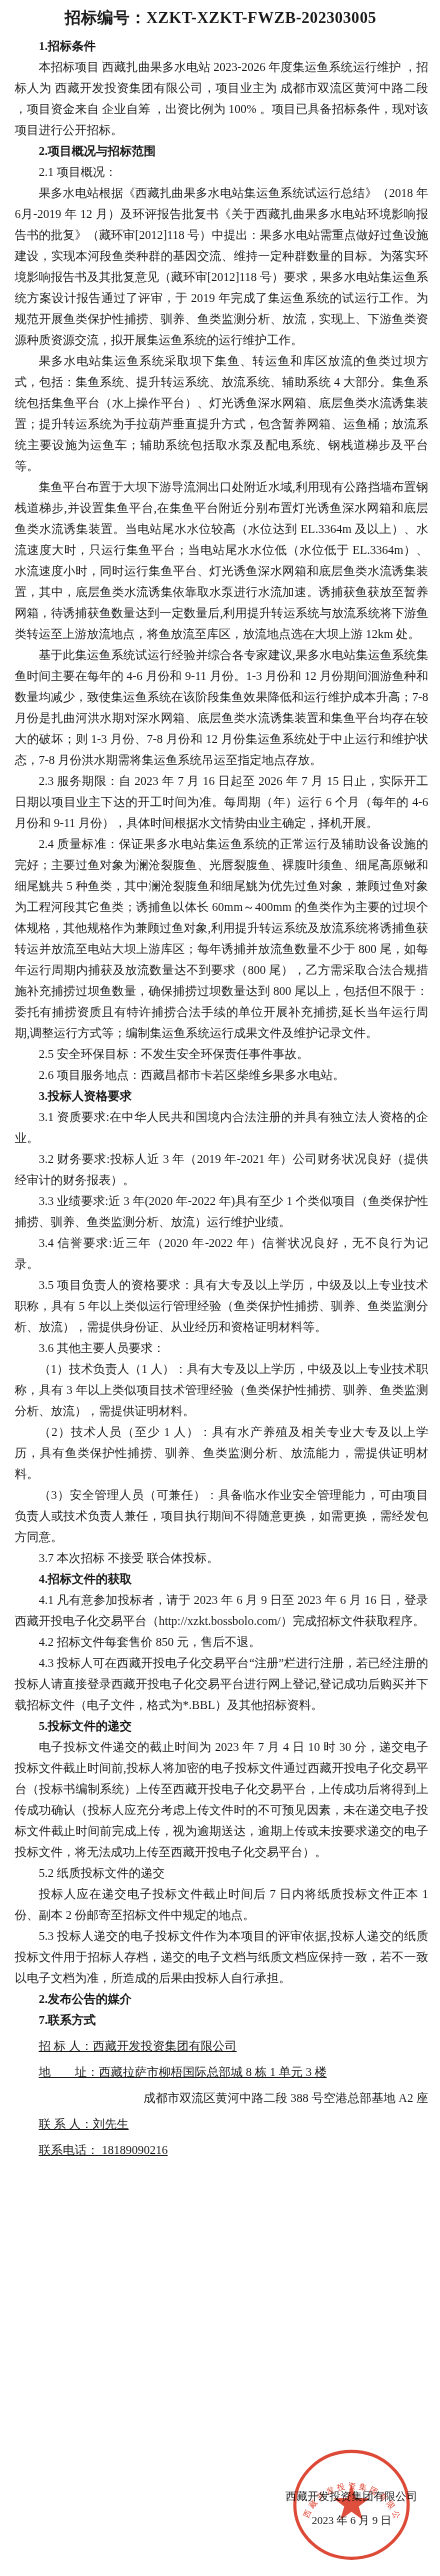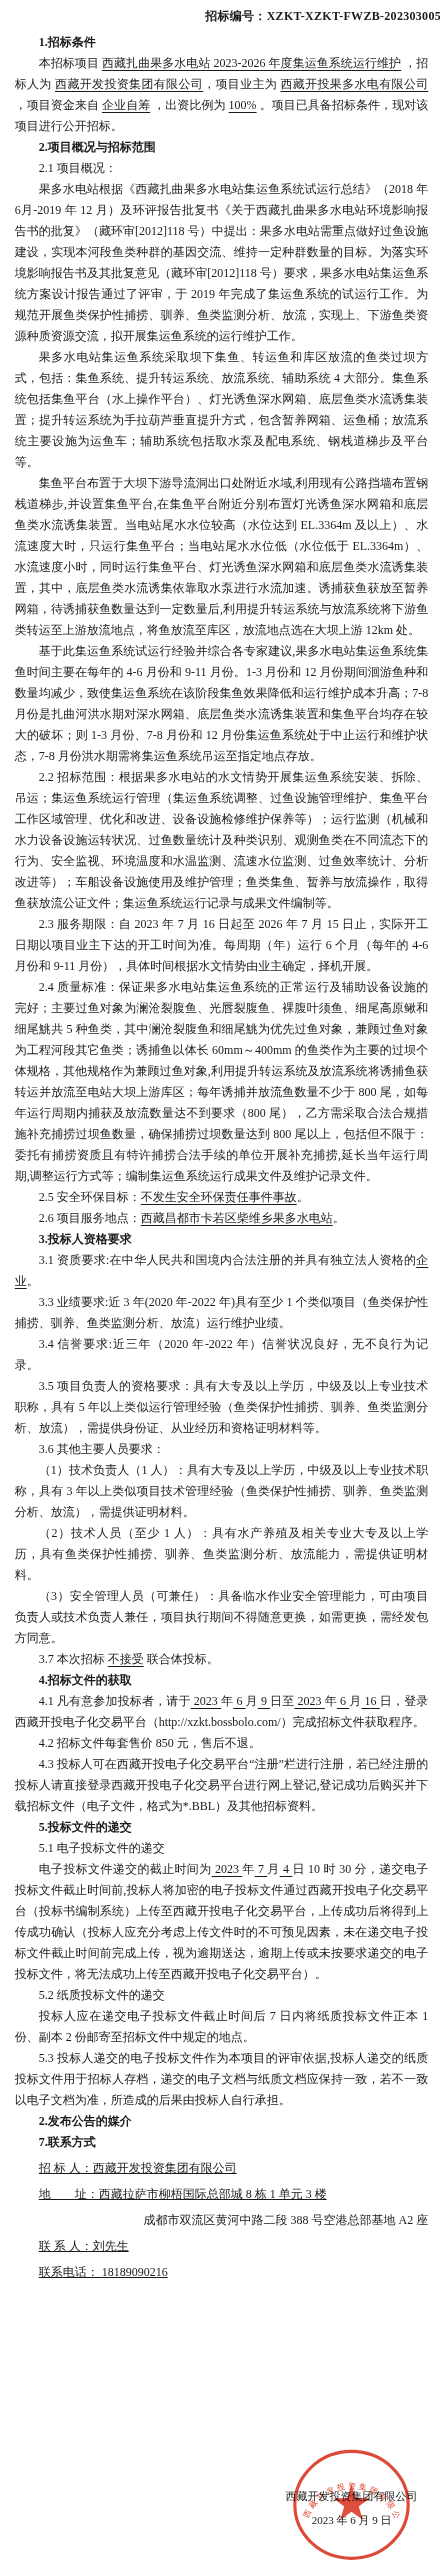--- a/index.html
+++ b/index.html
@@ -2,80 +2,79 @@
 <html style="font-size:10.2px"><head>
 <meta charset="utf-8">
 <style>
   html,body{margin:0;padding:0;background:#ffffff;}
   .page{
     position:relative;width:441px;height:2576px;background:#ffffff;
     font-family:"Liberation Serif","DejaVu Serif",serif;
     color:#1b1b1b;overflow:hidden;
   }
   .doc-title{
-    font-size:12px;font-weight:700;text-align:right;
+    font-size:16px;font-weight:700;text-align:center;
     padding-top:8.3px;letter-spacing:0.3px;
   }
   #doc-body{
     padding:6.4px 12.8px 0 14.7px;
     font-size:12px;line-height:21px;text-align:justify;
   }
   .para{margin:0;}
   .h{font-weight:700;text-indent:2em;}
   .p{text-indent:2em;}
   .pc{text-indent:2em;margin-top:5.1px;text-align:left;text-decoration:underline;}
   .addr2{text-indent:8.3em;margin-top:5.1px;text-align:right;}
-  .u{text-decoration:underline;text-underline-offset:2.6px;}
+  .u{text-underline-offset:2.6px;}
   .sig{
     position:absolute;right:11.5px;top:2490px;width:156px;
     text-align:center;font-size:11px;line-height:12.8px;color:#1b1b1b;z-index:2;
   }
   .sig-date{margin-top:11px;}
   .seal{
     position:absolute;left:291px;top:2448px;z-index:3;
     mix-blend-mode:multiply;opacity:.92;
   }
 </style>
 </head>
 <body>
 
 <div class="page">
 
   <div class="doc-title">招标编号：XZKT-XZKT-FWZB-202303005</div>
 
   <div id="doc-body">
       <div class="para h"><span>1.招标条件</span></div>
-      <div class="para p"><span>本招标项目 </span><span class="u">西藏扎曲果多水电站 2023-2026 年度集运鱼系统运行维护</span><span> ，招标人为 </span><span class="u">西藏开发投资集团有限公司</span><span>，项目业主为 </span><span class="u">西藏开投果多水电有限公司</span><span> ，项目资金来自 </span><span class="u">企业自筹</span><span> ，出资比例为 </span><span class="u">100%</span><span> 。项目已具备招标条件，现对该项目进行公开招标。</span></div>
+      <div class="para p"><span>本招标项目 </span><span class="u">西藏扎曲果多水电站 2023-2026 年度集运鱼系统运行维护</span><span> ，招标人为 </span><span class="u">西藏开发投资集团有限公司</span><span>，项目业主为 </span><span class="u">成都市双流区黄河中路二段</span><span> ，项目资金来自 </span><span class="u">企业自筹</span><span> ，出资比例为 </span><span class="u">100%</span><span> 。项目已具备招标条件，现对该项目进行公开招标。</span></div>
       <div class="para h"><span>2.项目概况与招标范围</span></div>
       <div class="para p"><span>2.1 项目概况：</span></div>
       <div class="para p"><span>果多水电站根据《西藏扎曲果多水电站集运鱼系统试运行总结》（2018 年 6月-2019 年 12 月）及环评报告批复书《关于西藏扎曲果多水电站环境影响报告书的批复》（藏环审[2012]118 号）中提出：果多水电站需重点做好过鱼设施建设，实现本河段鱼类种群的基因交流、维持一定种群数量的目标。为落实环境影响报告书及其批复意见（藏环审[2012]118 号）要求，果多水电站集运鱼系统方案设计报告通过了评审，于 2019 年完成了集运鱼系统的试运行工作。为规范开展鱼类保护性捕捞、驯养、鱼类监测分析、放流，实现上、下游鱼类资源种质资源交流，拟开展集运鱼系统的运行维护工作。</span></div>
       <div class="para p"><span>果多水电站集运鱼系统采取坝下集鱼、转运鱼和库区放流的鱼类过坝方式，包括：集鱼系统、提升转运系统、放流系统、辅助系统 4 大部分。集鱼系统包括集鱼平台（水上操作平台）、灯光诱鱼深水网箱、底层鱼类水流诱集装置；提升转运系统为手拉葫芦垂直提升方式，包含暂养网箱、运鱼桶；放流系统主要设施为运鱼车；辅助系统包括取水泵及配电系统、钢栈道梯步及平台等。</span></div>
       <div class="para p"><span>集鱼平台布置于大坝下游导流洞出口处附近水域,利用现有公路挡墙布置钢栈道梯步,并设置集鱼平台,在集鱼平台附近分别布置灯光诱鱼深水网箱和底层鱼类水流诱集装置。当电站尾水水位较高（水位达到 EL.3364m 及以上）、水流速度大时，只运行集鱼平台；当电站尾水水位低（水位低于 EL.3364m）、水流速度小时，同时运行集鱼平台、灯光诱鱼深水网箱和底层鱼类水流诱集装置，其中，底层鱼类水流诱集依靠取水泵进行水流加速。诱捕获鱼获放至暂养网箱，待诱捕获鱼数量达到一定数量后,利用提升转运系统与放流系统将下游鱼类转运至上游放流地点，将鱼放流至库区，放流地点选在大坝上游 12km 处。</span></div>
       <div class="para p"><span>基于此集运鱼系统试运行经验并综合各专家建议,果多水电站集运鱼系统集鱼时间主要在每年的 4-6 月份和 9-11 月份。1-3 月份和 12 月份期间洄游鱼种和数量均减少，致使集运鱼系统在该阶段集鱼效果降低和运行维护成本升高；7-8月份是扎曲河洪水期对深水网箱、底层鱼类水流诱集装置和集鱼平台均存在较大的破坏；则 1-3 月份、7-8 月份和 12 月份集运鱼系统处于中止运行和维护状态，7-8 月份洪水期需将集运鱼系统吊运至指定地点存放。</span></div>
-      <div class="para p"><span>2.2 招标范围：根据果多水电站的水文情势开展集运鱼系统安装、拆除、吊运；集运鱼系统运行管理（集运鱼系统调整、过鱼设施管理维护、集鱼平台工作区域管理、优化和改进、设备设施检修维护保养等）；运行监测（机械和水力设备设施运转状况、过鱼数量统计及种类识别、观测鱼类在不同流态下的行为、安全监视、环境温度和水温监测、流速水位监测、过鱼效率统计、分析改进等）；车船设备设施使用及维护管理；鱼类集鱼、暂养与放流操作，取得鱼获放流公证文件；集运鱼系统运行记录与成果文件编制等。</span></div>
       <div class="para p"><span>2.3 服务期限：自 2023 年 7 月 16 日起至 2026 年 7 月 15 日止，实际开工日期以项目业主下达的开工时间为准。每周期（年）运行 6 个月（每年的 4-6 月份和 9-11 月份），具体时间根据水文情势由业主确定，择机开展。</span></div>
       <div class="para p"><span>2.4 质量标准：保证果多水电站集运鱼系统的正常运行及辅助设备设施的完好；主要过鱼对象为澜沧裂腹鱼、光唇裂腹鱼、裸腹叶须鱼、细尾高原鳅和细尾鮡共 5 种鱼类，其中澜沧裂腹鱼和细尾鮡为优先过鱼对象，兼顾过鱼对象为工程河段其它鱼类；诱捕鱼以体长 60mm～400mm 的鱼类作为主要的过坝个体规格，其他规格作为兼顾过鱼对象,利用提升转运系统及放流系统将诱捕鱼获转运并放流至电站大坝上游库区；每年诱捕并放流鱼数量不少于 800 尾，如每年运行周期内捕获及放流数量达不到要求（800 尾），乙方需采取合法合规措施补充捕捞过坝鱼数量，确保捕捞过坝数量达到 800 尾以上，包括但不限于：委托有捕捞资质且有特许捕捞合法手续的单位开展补充捕捞,延长当年运行周期,调整运行方式等；编制集运鱼系统运行成果文件及维护记录文件。</span></div>
       <div class="para p"><span>2.5 安全环保目标：</span><span class="u">不发生安全环保责任事件事故</span><span>。</span></div>
       <div class="para p"><span>2.6 项目服务地点：</span><span class="u">西藏昌都市卡若区柴维乡果多水电站</span><span>。</span></div>
       <div class="para h"><span>3.投标人资格要求</span></div>
       <div class="para p"><span>3.1 资质要求:在中华人民共和国境内合法注册的并具有独立法人资格的</span><span class="u">企业</span><span>。</span></div>
+      <div class="para p"><span>3.2 财务要求:投标人近 3 年（2019 年-2021 年）公司财务状况良好（提供经审计的财务报表）。</span></div>
       <div class="para p"><span>3.3 业绩要求:近 3 年(2020 年-2022 年)具有至少 1 个类似项目（鱼类保护性捕捞、驯养、鱼类监测分析、放流）运行维护业绩。</span></div>
       <div class="para p"><span>3.4 信誉要求:近三年（2020 年-2022 年）信誉状况良好，无不良行为记录。</span></div>
       <div class="para p"><span>3.5 项目负责人的资格要求：具有大专及以上学历，中级及以上专业技术职称，具有 5 年以上类似运行管理经验（鱼类保护性捕捞、驯养、鱼类监测分析、放流），需提供身份证、从业经历和资格证明材料等。</span></div>
       <div class="para p"><span>3.6 其他主要人员要求：</span></div>
       <div class="para p"><span>（1）技术负责人（1 人）：具有大专及以上学历，中级及以上专业技术职称，具有 3 年以上类似项目技术管理经验（鱼类保护性捕捞、驯养、鱼类监测分析、放流），需提供证明材料。</span></div>
       <div class="para p"><span>（2）技术人员（至少 1 人）：具有水产养殖及相关专业大专及以上学历，具有鱼类保护性捕捞、驯养、鱼类监测分析、放流能力，需提供证明材料。</span></div>
       <div class="para p"><span>（3）安全管理人员（可兼任）：具备临水作业安全管理能力，可由项目负责人或技术负责人兼任，项目执行期间不得随意更换，如需更换，需经发包方同意。</span></div>
       <div class="para p"><span>3.7 本次招标 </span><span class="u">不接受</span><span> 联合体投标。</span></div>
       <div class="para h"><span>4.招标文件的获取</span></div>
       <div class="para p"><span>4.1 凡有意参加投标者，请于</span><span class="u"> 2023 </span><span>年</span><span class="u"> 6 </span><span>月</span><span class="u"> 9 </span><span>日至</span><span class="u"> 2023 </span><span>年</span><span class="u"> 6 </span><span>月</span><span class="u"> 16 </span><span>日，登录西藏开投电子化交易平台（http://xzkt.bossbolo.com/）完成招标文件获取程序。</span></div>
       <div class="para p"><span>4.2 招标文件每套售价 850 元，售后不退。</span></div>
       <div class="para p"><span>4.3 投标人可在西藏开投电子化交易平台“注册”栏进行注册，若已经注册的投标人请直接登录西藏开投电子化交易平台进行网上登记,登记成功后购买并下载招标文件（电子文件，格式为*.BBL）及其他招标资料。</span></div>
       <div class="para h"><span>5.投标文件的递交</span></div>
-      <div class="para p"><span>5.1 电子投标文件的递交</span></div>
       <div class="para p"><span>电子投标文件递交的截止时间为</span><span class="u"> 2023 </span><span>年</span><span class="u"> 7 </span><span>月</span><span class="u"> 4 </span><span>日 10 时 30 分，递交电子投标文件截止时间前,投标人将加密的电子投标文件通过西藏开投电子化交易平台（投标书编制系统）上传至西藏开投电子化交易平台，上传成功后将得到上传成功确认（投标人应充分考虑上传文件时的不可预见因素，未在递交电子投标文件截止时间前完成上传，视为逾期送达，逾期上传或未按要求递交的电子投标文件，将无法成功上传至西藏开投电子化交易平台）。</span></div>
       <div class="para p"><span>5.2 纸质投标文件的递交</span></div>
       <div class="para p"><span>投标人应在递交电子投标文件截止时间后 7 日内将纸质投标文件正本 1 份、副本 2 份邮寄至招标文件中规定的地点。</span></div>
       <div class="para p"><span>5.3 投标人递交的电子投标文件作为本项目的评审依据,投标人递交的纸质投标文件用于招标人存档，递交的电子文档与纸质文档应保持一致，若不一致以电子文档为准，所造成的后果由投标人自行承担。</span></div>
       <div class="para h"><span>2.发布公告的媒介</span></div>
       <div class="para h"><span>7.联系方式</span></div>
       <div class="para pc"><span>招 标 人：西藏开发投资集团有限公司</span></div>
       <div class="para pc"><span>地　　址：西藏拉萨市柳梧国际总部城 8 栋 1 单元 3 楼</span></div>
       <div class="para addr2"><span>成都市双流区黄河中路二段 388 号空港总部基地 A2 座</span></div>
       <div class="para pc"><span>联 系 人：刘先生</span></div>

